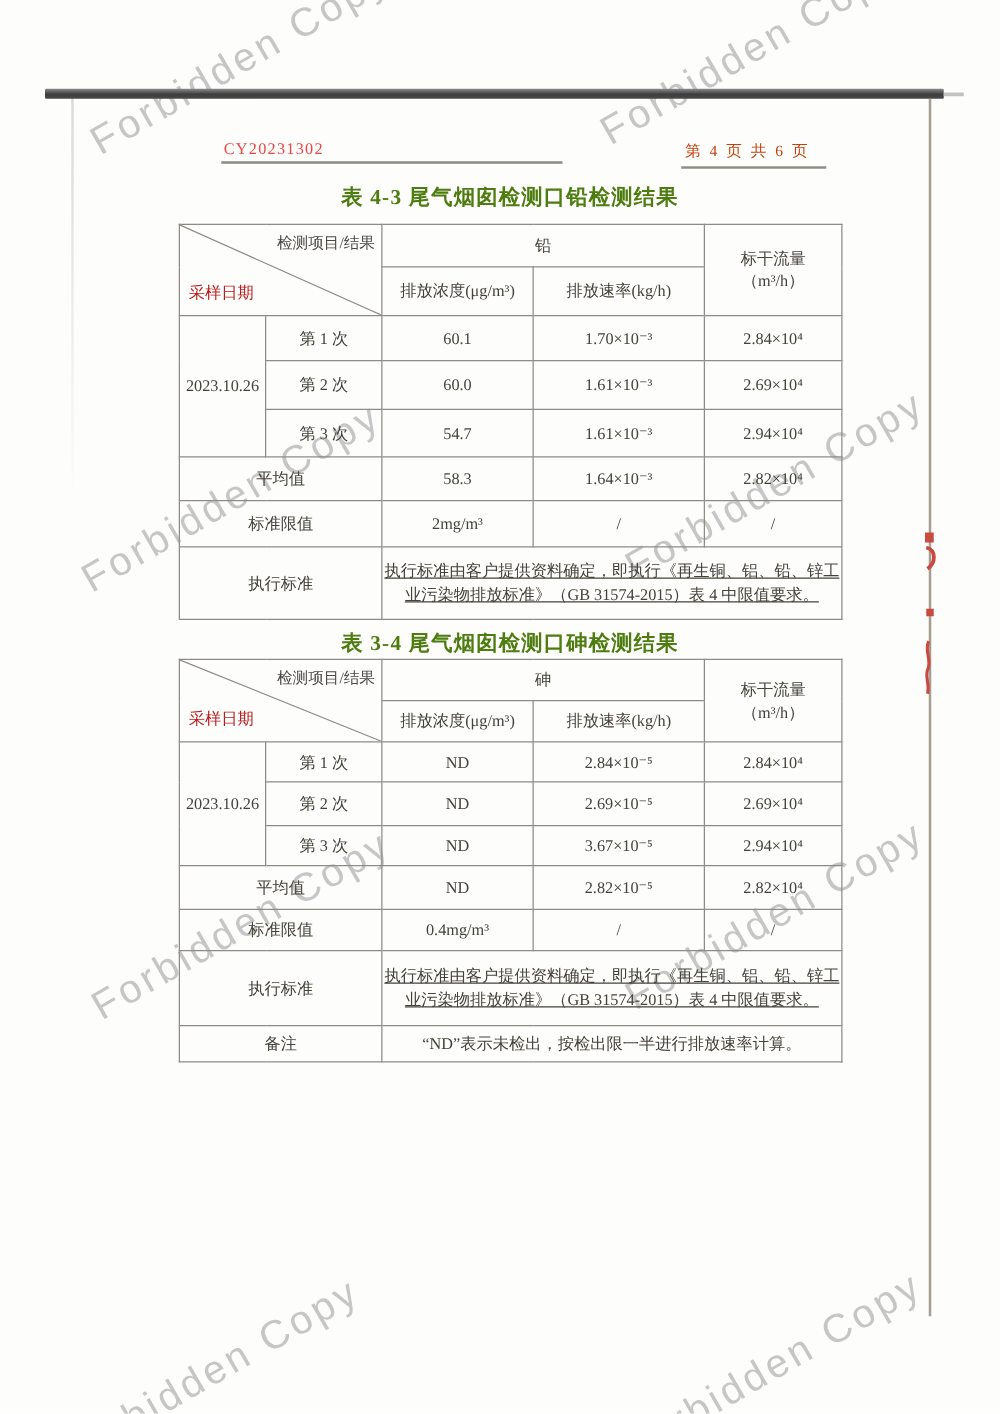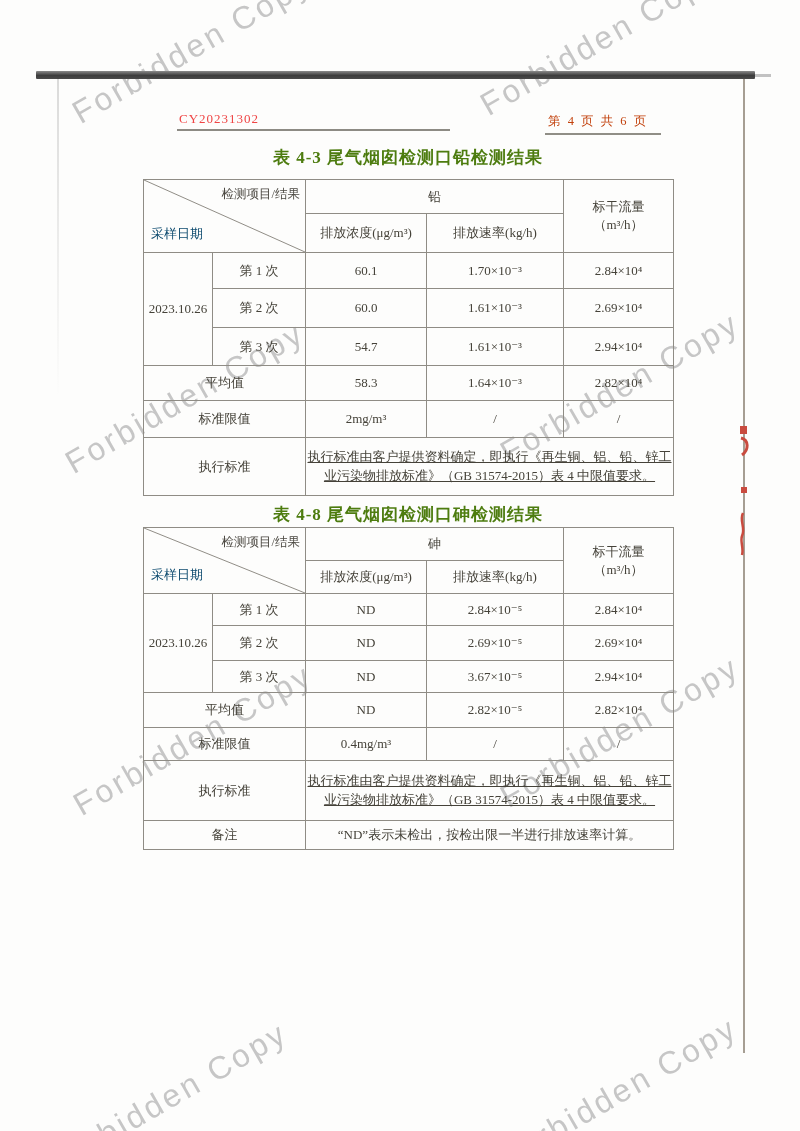--- a/index.html
+++ b/index.html
@@ -44,21 +44,21 @@
     border:1px solid #8f8c85;color:#454239;font-size:13px;
     text-align:center;vertical-align:middle;padding:0;overflow:hidden;
   }
   td.flow-head{white-space:pre-line;line-height:1.35;}
   td.std-text{font-size:13.2px;line-height:1.42;padding:3px 7px;color:#44413a;text-align:center;text-decoration:underline;}
   td.note-text{font-size:13.2px;color:#44413a;}
   
   td.diag{position:relative;padding:0;}
   td.diag svg{position:absolute;left:0;top:0;width:100%;height:100%;}
   .diag-top{position:absolute;top:6px;right:5px;font-size:12.5px;color:#4c4942;margin-left:26px;}
-  .diag-bottom{position:absolute;bottom:9px;left:7px;font-size:13px;color:#0c4a6e;}
+  .diag-bottom{position:absolute;bottom:9px;left:7px;font-size:13px;color:#b91c1c;}
 </style>
 </head>
 <body>
 
 <div class="page">
 
   <div class="wm" style="left:192px;top:48px;">Forbidden Copy</div>
   <div class="wm" style="left:600px;top:40px;">Forbidden Copy</div>
   <div class="wm" style="left:185px;top:398px;">Forbidden Copy</div>
   <div class="wm" style="left:620px;top:388px;">Forbidden Copy</div>
@@ -140,21 +140,21 @@
       <td>/</td>
       <td>/</td>
     </tr>
     <tr style="height:58px">
       <td colspan="2">执行标准</td>
       <td class="std-text" colspan="3">执行标准由客户提供资料确定，即执行《再生铜、铝、铅、锌工业污染物排放标准》（GB 31574-2015）表 4 中限值要求。</td>
     </tr>
   </tbody>
     </table>
 
-  <div class="tbl-title title-2">表 4-8  尾气烟囱检测口砷检测结果</div>
+  <div class="tbl-title title-2">表 3-4  尾气烟囱检测口砷检测结果</div>
   <table class="rpt tbl-2">
     <colgroup>
         <col style="width:69px">
         <col style="width:93px">
         <col style="width:121px">
         <col style="width:137px">
         <col style="width:110px">
       </colgroup>
     <tbody>
         <tr style="height:33px">

